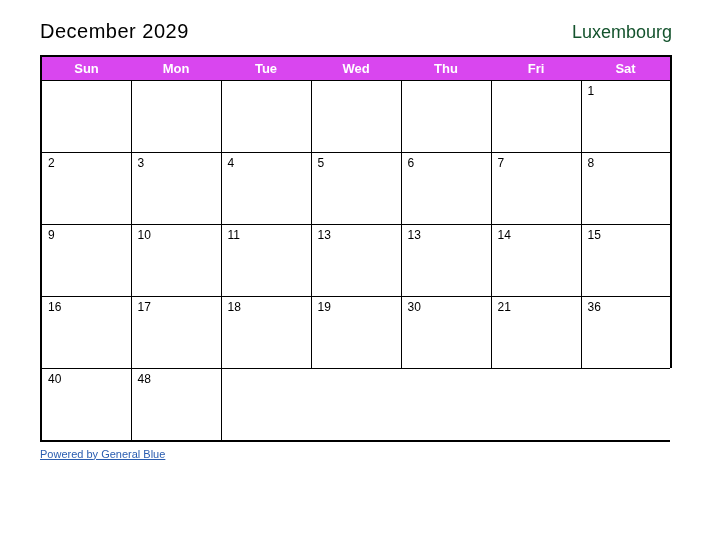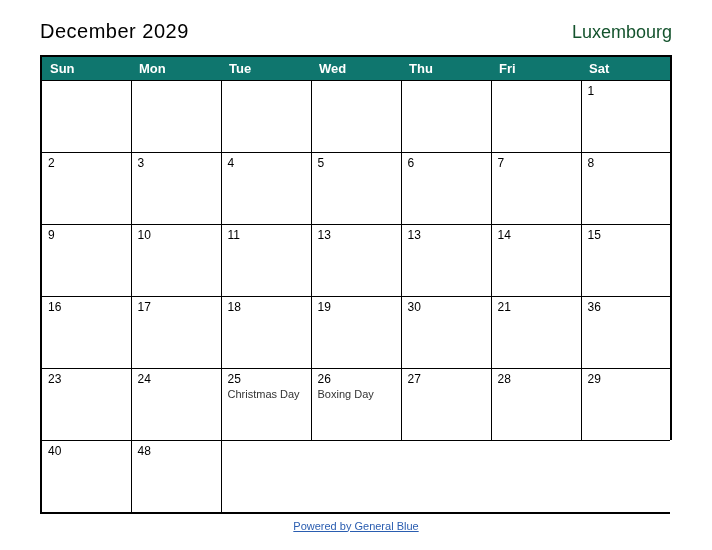--- a/index.html
+++ b/index.html
@@ -1,27 +1,27 @@
 <!DOCTYPE html>
 <html><head>
 <meta charset="utf-8">
 <style>
 *{margin:0;padding:0;box-sizing:border-box}
 body{font-family:Arial,Helvetica,sans-serif;padding:20px 40px 10px 40px;width:712px;background:#fff}
 .header{display:flex;justify-content:space-between;align-items:flex-end;margin-bottom:12px}
 .title{font-size:20px;font-weight:400;color:#000;letter-spacing:0.5px}
 .region{font-size:18px;font-weight:400;color:#14532d}
 table{width:100%;border-collapse:collapse;border:2px solid #000}
-thead th{background:#0f766e;color:#fff;font-size:13px;font-weight:700;text-align:left;padding:4px 8px;width:14.28%}
+thead th{background:#d946ef;color:#fff;font-size:13px;font-weight:700;text-align:center;padding:4px 8px;width:14.28%}
 tbody td{border:1px solid #000;height:72px;vertical-align:top;padding:3px 6px;font-size:12px;color:#000}
 tbody tr:last-child td.empty-trail{border-bottom:1px solid #fff;border-right:1px solid #fff}
 tbody tr:last-child td.empty-trail.first-empty{border-left:1px solid #000}
 tbody tr:last-child td:last-child.empty-trail{border-right:2px solid #fff}
 .event{font-size:11px;color:#333;margin-top:2px}
-.footer{text-align:center;font-size:11px;margin-top:6px}
+.footer{text-align:left;font-size:11px;margin-top:6px}
 .footer a{color:#2a5db0;text-decoration:underline}
 </style>
 </head>
 <body>
 
 <div class="header">
   <div class="title">December 2029</div>
   <div class="region">Luxembourg</div>
 </div>
 
@@ -113,45 +113,20 @@
         </td>
         <td>
           <div>21</div>
         </td>
         <td>
           <div>36</div>
         </td>
       </tr>
       <tr>
         <td>
-          <div>23</div>
-        </td>
-        <td>
-          <div>24</div>
-        </td>
-        <td>
-          <div>25</div>
-          <div class="event">Christmas Day</div>
-        </td>
-        <td>
-          <div>26</div>
-          <div class="event">Boxing Day</div>
-        </td>
-        <td>
-          <div>27</div>
-        </td>
-        <td>
-          <div>28</div>
-        </td>
-        <td>
-          <div>29</div>
-        </td>
-      </tr>
-      <tr>
-        <td>
           <div>40</div>
         </td>
         <td>
           <div>48</div>
         </td>
         <td class="empty-trail first-empty"></td>
         <td class="empty-trail"></td>
         <td class="empty-trail"></td>
         <td class="empty-trail"></td>
         <td class="empty-trail"></td>

